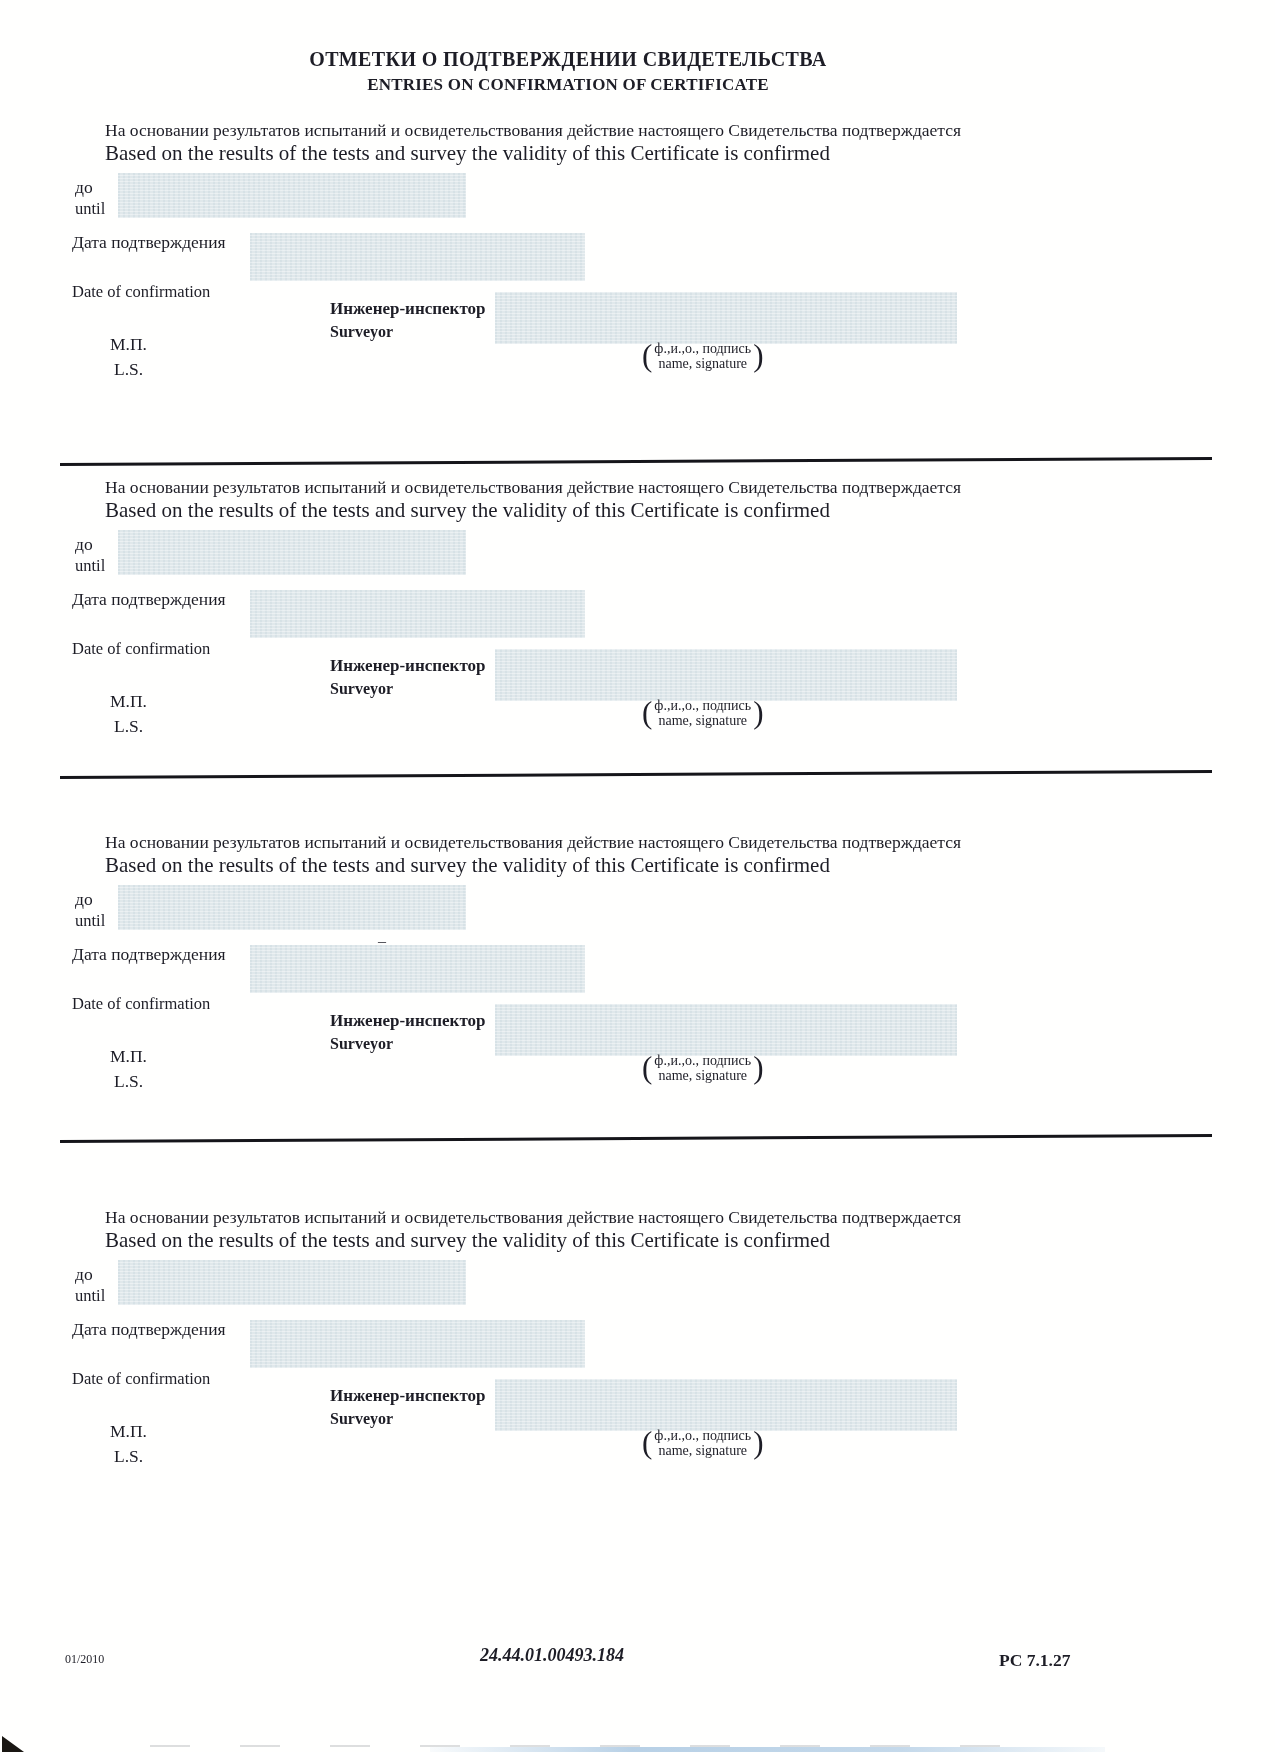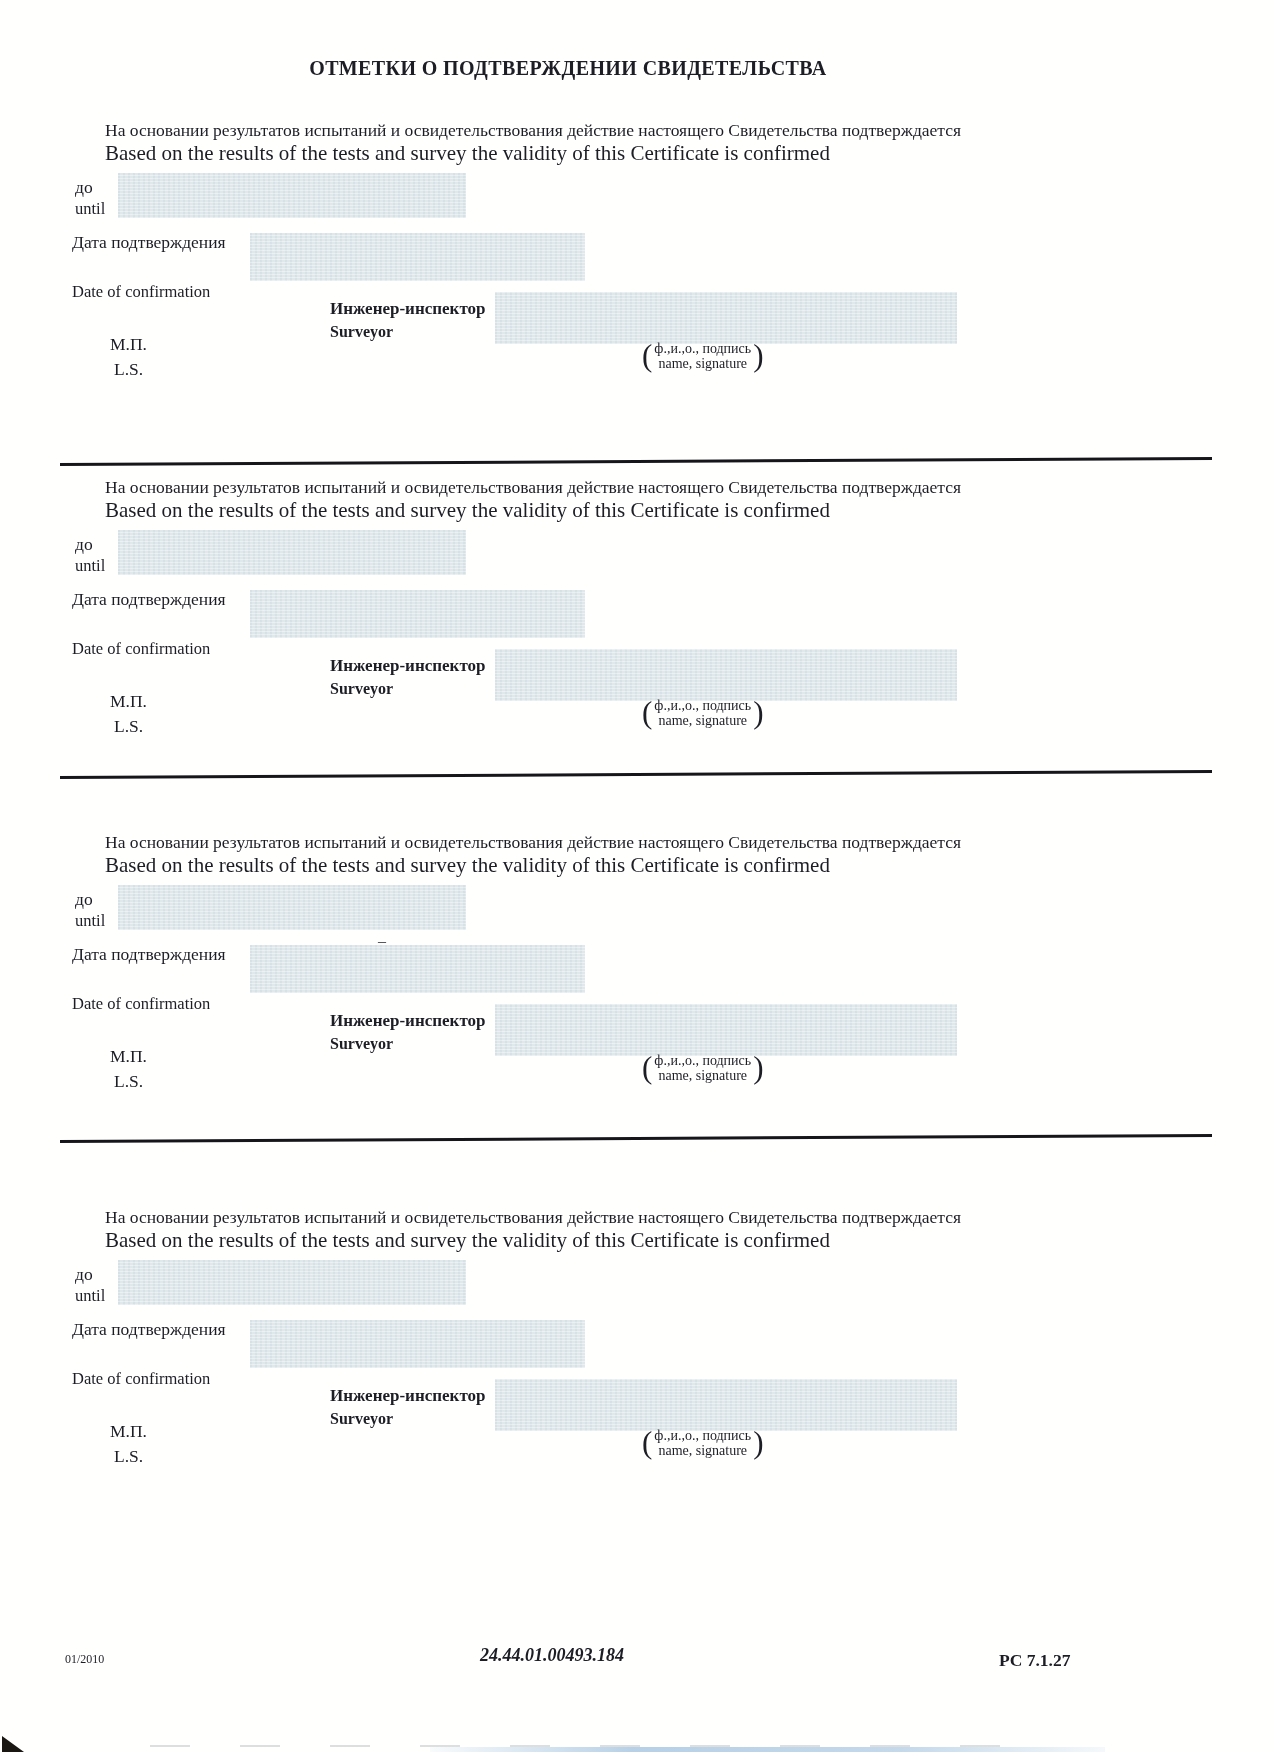--- a/index.html
+++ b/index.html
@@ -7,21 +7,21 @@
     position:relative;
     width:1275px; height:1752px;
     background:#fffffe;
     font-family:"Liberation Serif", serif;
     color:#1d1d26;
     overflow:hidden;
   }
 
   
   .doc-title { position:absolute; top:48px; left:0; width:1136px; text-align:center; }
-  .doc-title .t-ru { display:block; font-size:20px; font-weight:bold; letter-spacing:.4px;margin-top:9px; }
+  .doc-title .t-ru { display:block; font-size:20px; font-weight:bold; letter-spacing:.4px; }
   .doc-title .t-en { display:block; font-size:17px; font-weight:bold; margin-top:4px; letter-spacing:.2px; }
 
   
   .section { position:absolute; left:0; width:1275px; height:292px;padding-left:26px; }
   .s1 { top:120px; } .s2 { top:477px; } .s3 { top:832px; } .s4 { top:1207px; }
 
   .statement { position:absolute; left:105px; top:0; width:905px; margin:0; }
   .statement .st-ru { display:block; font-size:17.5px; line-height:21px; }
   .statement .st-en { display:block; font-size:21px; line-height:21px; margin-top:2px; }
 
@@ -73,20 +73,21 @@
   .edge-smudge { position:absolute; left:150px; bottom:5px; width:900px; height:2px;
                  background:repeating-linear-gradient(90deg, rgba(120,125,130,.25) 0 40px, rgba(120,125,130,0) 40px 90px); }
 </style>
 </head>
 <body>
 
 <div class="page">
 
   <div class="doc-title">
     <span class="t-ru">ОТМЕТКИ О ПОДТВЕРЖДЕНИИ СВИДЕТЕЛЬСТВА</span>
+    <span class="t-en">ENTRIES ON CONFIRMATION OF CERTIFICATE</span>
   </div>
 
   <section class="section s1">
     <p class="statement">
       <span class="st-ru">На основании результатов испытаний и освидетельствования действие настоящего Свидетельства подтверждается</span>
       <span class="st-en">Based on the results of the tests and survey the validity of this Certificate is confirmed</span>
     </p>
     <div class="stack until-lbl">
       <span class="ru-line">до</span>
       <span class="en-line">until</span>

